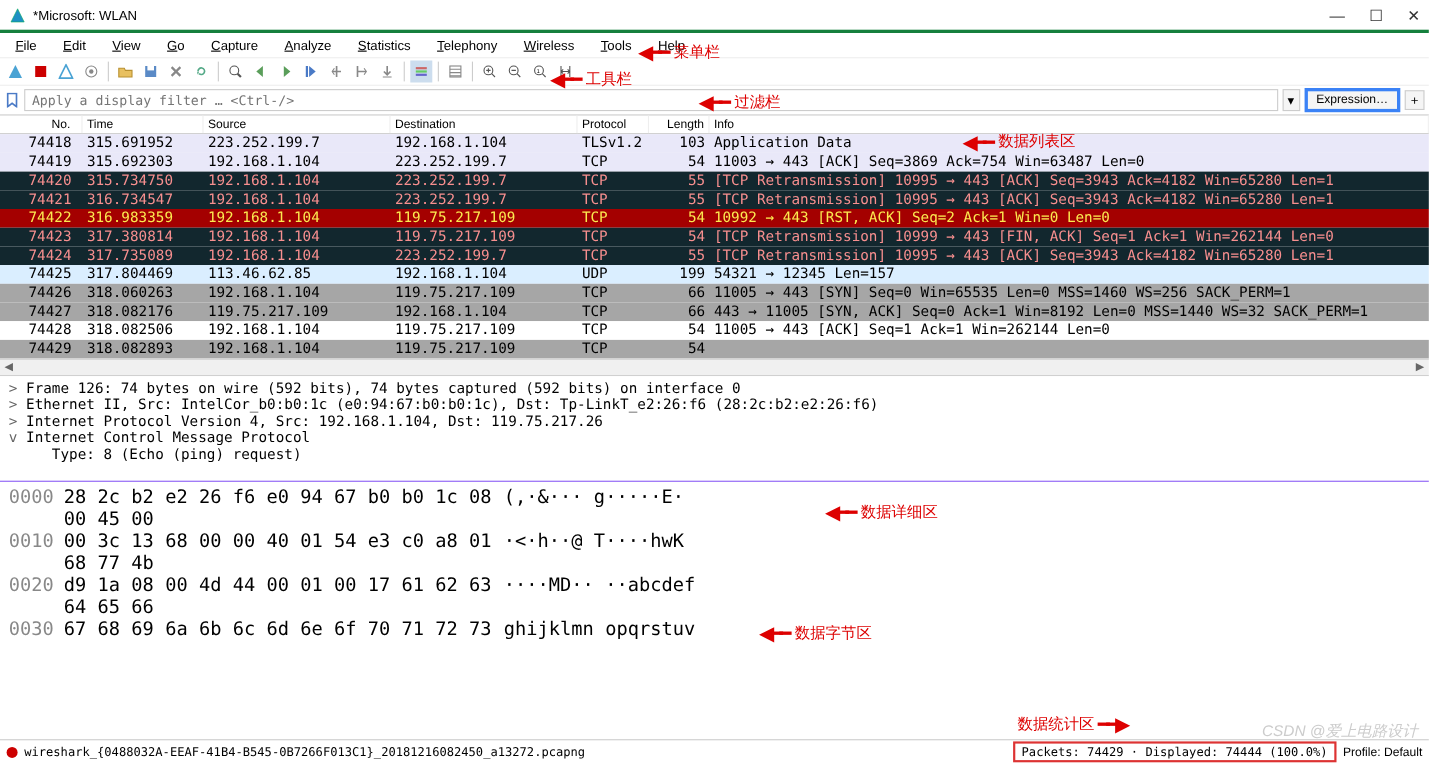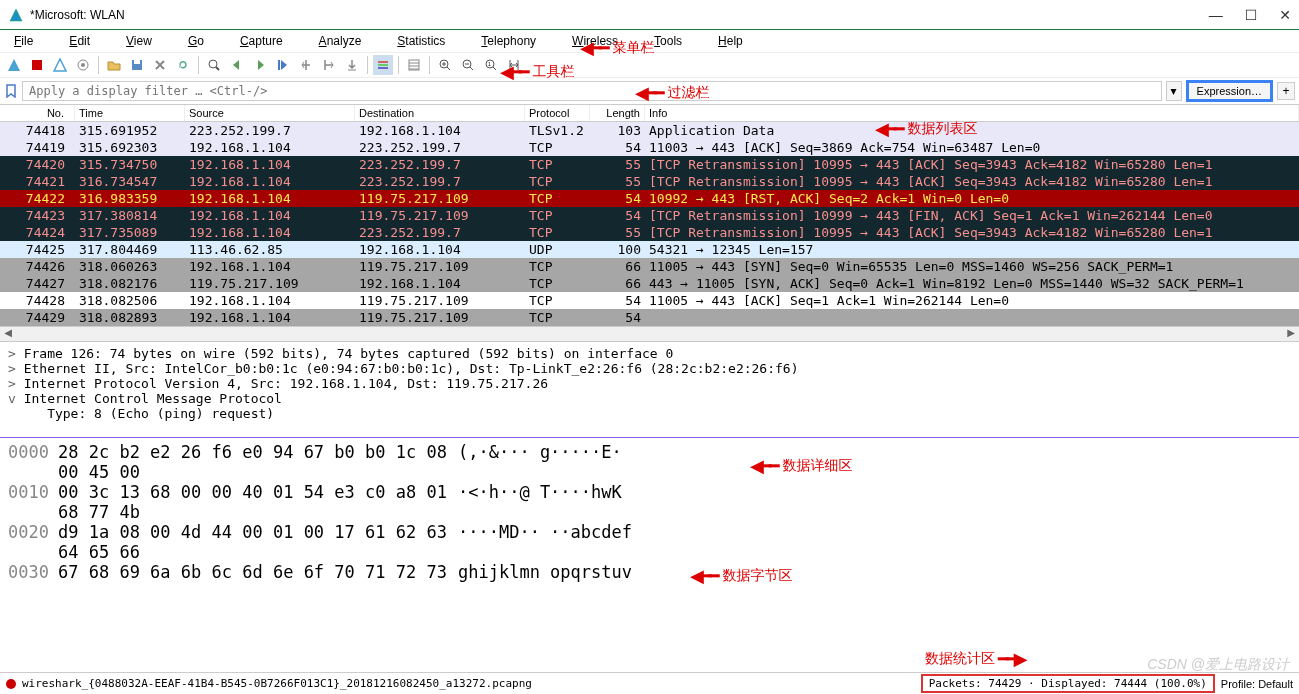--- a/index.html
+++ b/index.html
@@ -1,23 +1,23 @@
 <!DOCTYPE html>
 <html><head>
 <meta charset="utf-8">
 <style>
   *{box-sizing:border-box;margin:0;padding:0}
   body{font-family:"Microsoft YaHei",Tahoma,sans-serif;font-size:12px;background:#fff;color:#000;overflow:hidden;width:1299px;height:694px;position:relative}
-  .title-bar{height:30px;display:flex;align-items:center;border-bottom:1px solid #15803d;padding:0 8px}
+  .title-bar{height:30px;display:flex;align-items:center;border-bottom:3px solid #15803d;padding:0 8px}
   .title-bar .fin{width:16px;height:16px;margin-right:6px;display:inline-block}
   .fin svg{width:16px;height:16px}
   .title-bar .title{flex:1;font-size:12px}
   .win-btns{display:flex;gap:22px;font-size:14px;color:#333}
   .win-btns span{cursor:default}
-  .menu-bar{display:flex;gap:20px;padding:2px 6px;font-size:12px}
+  .menu-bar{display:flex;gap:8px;padding:2px 6px;font-size:12px}
   .menu-bar span{padding:2px 8px;cursor:default}
   .menu-bar span u{text-decoration:underline}
   .toolbar{display:flex;align-items:center;gap:3px;padding:2px 4px;border-top:1px solid #eee;border-bottom:1px solid #eee}
   .tbtn{width:20px;height:20px;display:flex;align-items:center;justify-content:center;border:1px solid transparent;cursor:default}
   .tbtn svg{width:14px;height:14px}
   .tsep{width:1px;height:18px;background:#ccc;margin:0 2px}
   .filter-bar{display:flex;align-items:center;padding:2px 4px;gap:4px}
   .bookmark-icon{width:14px;height:14px}
   .filter-input{flex:1;border:1px solid #ccc;padding:2px 6px;font-family:Consolas,monospace;font-size:12px;color:#000000}
   .expr-btn{padding:2px 8px;border:3px solid #3b82f6;background:#f5f5f5;font-size:11px}
@@ -303,21 +303,21 @@
         <div class="col-proto">TCP</div>
         <div class="col-len">55</div>
         <div class="col-info">[TCP Retransmission] 10995 → 443 [ACK] Seq=3943 Ack=4182 Win=65280 Len=1</div>
       </div>
       <div class="pl-row r-udp">
         <div class="col-no">74425</div>
         <div class="col-time">317.804469</div>
         <div class="col-src">113.46.62.85</div>
         <div class="col-dst">192.168.1.104</div>
         <div class="col-proto">UDP</div>
-        <div class="col-len">100</div>
+        <div class="col-len">199</div>
         <div class="col-info">54321 → 12345 Len=157</div>
       </div>
       <div class="pl-row r-gray">
         <div class="col-no">74426</div>
         <div class="col-time">318.060263</div>
         <div class="col-src">192.168.1.104</div>
         <div class="col-dst">119.75.217.109</div>
         <div class="col-proto">TCP</div>
         <div class="col-len">66</div>
         <div class="col-info">11005 → 443 [SYN] Seq=0 Win=65535 Len=0 MSS=1460 WS=256 SACK_PERM=1</div>

